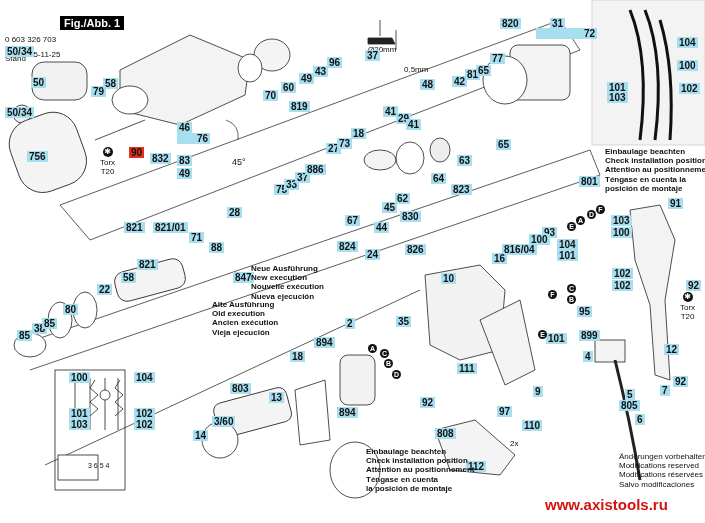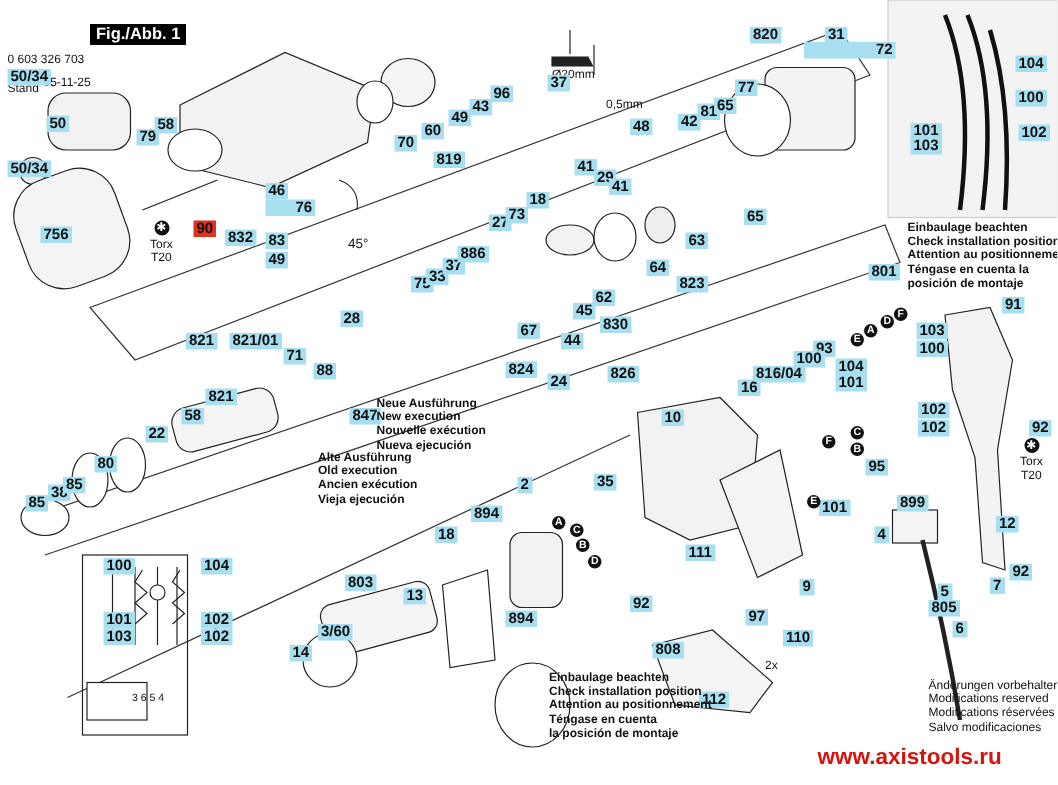--- a/index.html
+++ b/index.html
@@ -171,21 +171,21 @@
   <div class="lbl" style="left:557px;top:250px;">101</div>
   <div class="lbl" style="left:542px;top:227px;">93</div>
   <div class="lbl" style="left:529px;top:234px;">100</div>
   <div class="lbl" style="left:502px;top:244px;">816/04</div>
   <div class="lbl" style="left:492px;top:253px;">16</div>
   <div class="lbl" style="left:441px;top:273px;">10</div>
   <div class="lbl" style="left:612px;top:268px;">102</div>
   <div class="lbl" style="left:612px;top:280px;">102</div>
   <div class="lbl" style="left:577px;top:306px;">95</div>
   <div class="lbl" style="left:686px;top:280px;">92</div>
-  <div class="lbl" style="left:579px;top:330px;margin-left:19px;">899</div>
+  <div class="lbl" style="left:579px;top:330px;">899</div>
   <div class="lbl" style="left:546px;top:333px;">101</div>
   <div class="lbl" style="left:396px;top:316px;">35</div>
   <div class="lbl" style="left:345px;top:318px;">2</div>
   <div class="lbl" style="left:314px;top:337px;">894</div>
   <div class="lbl" style="left:337px;top:407px;">894</div>
   <div class="lbl" style="left:290px;top:351px;">18</div>
   <div class="lbl" style="left:230px;top:383px;">803</div>
   <div class="lbl" style="left:269px;top:392px;">13</div>
   <div class="lbl" style="left:212px;top:416px;">3/60</div>
   <div class="lbl" style="left:193px;top:430px;">14</div>

